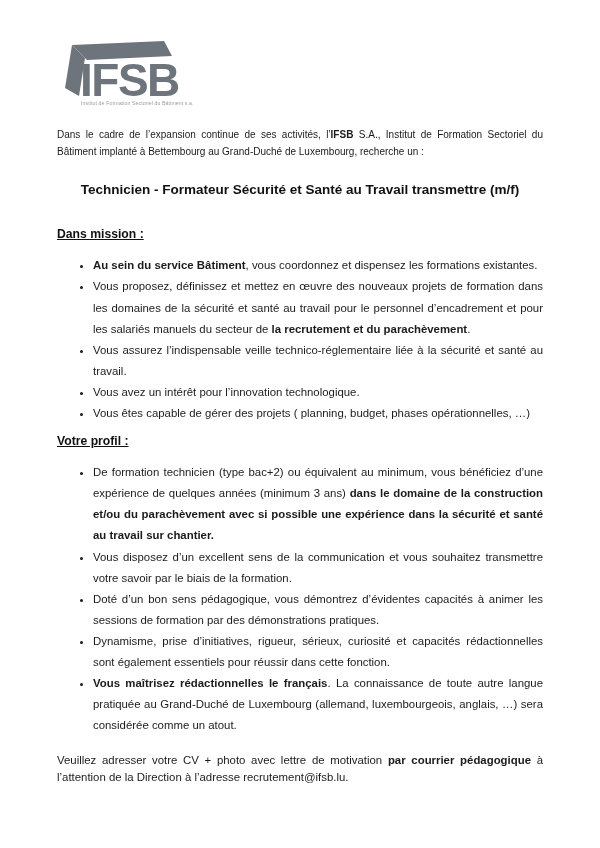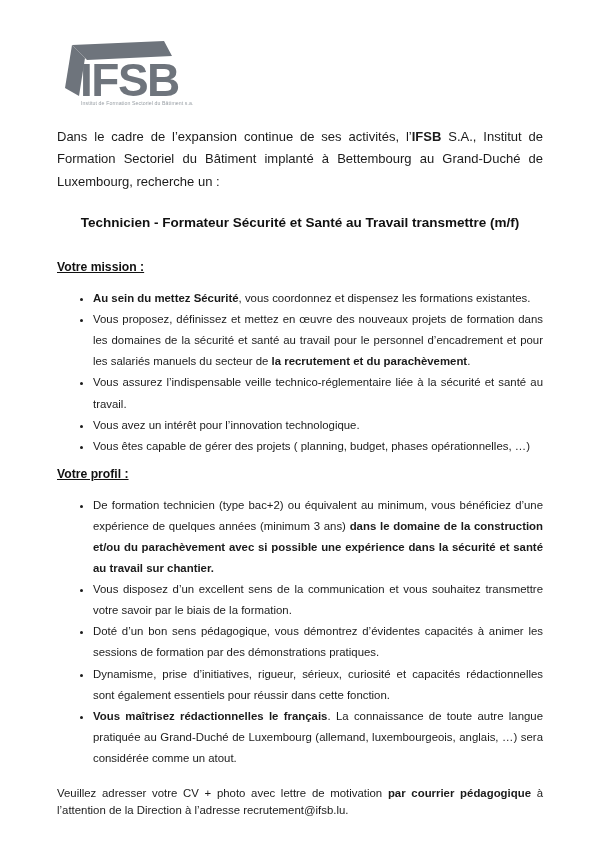--- a/index.html
+++ b/index.html
@@ -11,21 +11,21 @@
     background: #ffffff;
     font-family: "Liberation Sans", "DejaVu Sans", sans-serif;
     color: #1b1b1b;
     padding: 36px 57px 8px 57px;
     overflow: hidden;
   }
   .logo-block { margin: 0 0 18px 2px; width: 140px; }
   .logo-block svg { display: block; }
   .intro {
     margin: 0;
-    font-size: 13px;
+    font-size: 10px;
     line-height: 1.72;
     text-align: justify;
   }
   .title {
     margin: 22px 0 30px 0;
     font-size: 13.5px;
     font-weight: 700;
     text-align: center;
     white-space: nowrap;
     color: #111;
@@ -65,23 +65,23 @@
       <text x="21" y="60" font-size="46" font-weight="bold" letter-spacing="-1.5" fill="#6e747c">IFSB</text>
       <text x="22" y="68.5" font-size="5.2" letter-spacing="0.1" fill="#9aa0a6">Institut de Formation Sectoriel du Bâtiment s.a.</text>
     </svg>
   </div>
 
   <p class="intro"><span>Dans le cadre de l’expansion continue de ses activités, l’</span><span class="b">IFSB</span><span> S.A., Institut de Formation Sectoriel du Bâtiment implanté à Bettembourg au Grand-Duché de Luxembourg, recherche un  :</span></p>
 
   <h1 class="title">Technicien - Formateur Sécurité et Santé au Travail transmettre (m/f)</h1>
 
   <div id="sections">
-      <h2 class="section-heading">Votre mission :</h2>
+      <h2 class="section-heading">Dans mission :</h2>
       <ul class="bullets">
-        <li><span class="b">Au sein du mettez Sécurité</span><span>, vous coordonnez et dispensez les formations existantes.</span></li>
+        <li><span class="b">Au sein du service Bâtiment</span><span>, vous coordonnez et dispensez les formations existantes.</span></li>
         <li><span>Vous proposez, définissez et mettez en œuvre des nouveaux projets de formation dans les domaines de la sécurité et santé au travail pour le personnel d’encadrement et pour les salariés manuels du secteur de </span><span class="b">la recrutement et du parachèvement</span><span>.</span></li>
         <li><span>Vous assurez l’indispensable veille technico-réglementaire liée à la sécurité et santé au travail.</span></li>
         <li><span>Vous avez un intérêt pour l’innovation technologique.</span></li>
         <li><span>Vous êtes capable de gérer des projets ( planning, budget, phases opérationnelles, …)</span></li>
       </ul>
       <h2 class="section-heading">Votre profil :</h2>
       <ul class="bullets">
         <li><span>De formation technicien (type bac+2) ou équivalent au minimum, vous bénéficiez d’une expérience de quelques années (minimum 3 ans) </span><span class="b">dans le domaine de la construction et/ou du parachèvement avec si possible une expérience dans la sécurité et santé au travail sur chantier.</span></li>
         <li><span>Vous disposez d’un excellent sens de la communication et vous souhaitez transmettre votre savoir par le biais de la formation.</span></li>
         <li><span>Doté d’un bon sens pédagogique, vous démontrez d’évidentes capacités à animer les sessions de formation par des démonstrations pratiques.</span></li>

